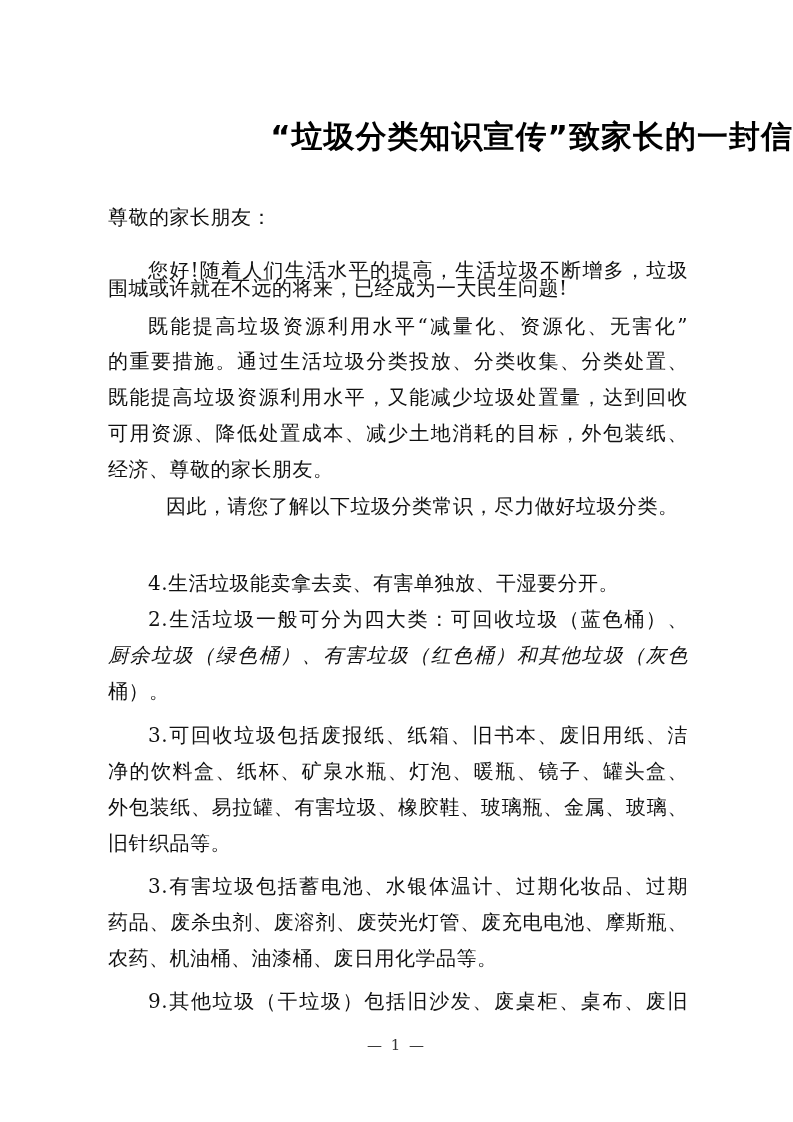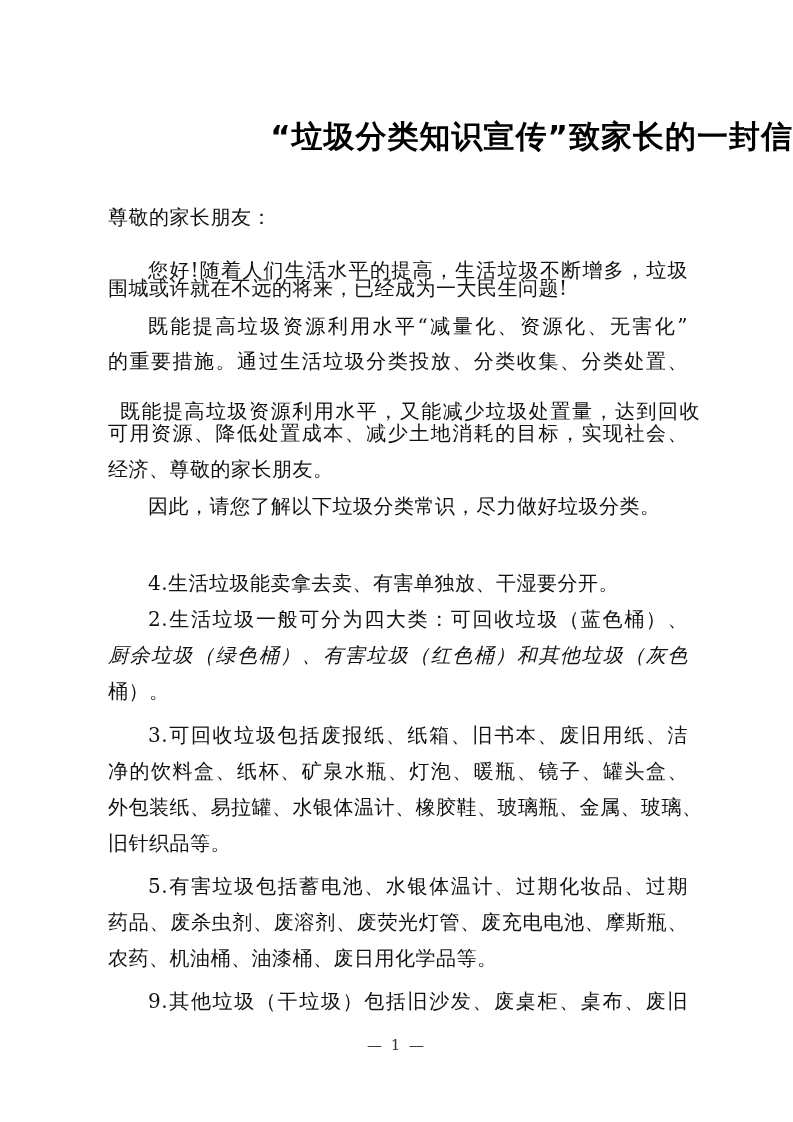--- a/index.html
+++ b/index.html
@@ -21,32 +21,32 @@
 <div>
   <div class="title">“垃圾分类知识宣传”致家长的一封信</div>
 
   <div class="line last" style="top:203px;">尊敬的家长朋友：</div>
 
   <div id="body-lines">
       <div class="line indent" style="top: 240px; margin-top: 16px;">您好!随着人们生活水平的提高，生活垃圾不断增多，垃圾</div>
       <div class="line last" style="top: 274px;">围城或许就在不远的将来，已经成为一大民生问题!</div>
       <div class="line indent" style="top: 312px;">既能提高垃圾资源利用水平“减量化、资源化、无害化”</div>
       <div class="line" style="top: 347px;">的重要措施。通过生活垃圾分类投放、分类收集、分类处置、</div>
-      <div class="line" style="top: 397px; margin-left: 12px;">既能提高垃圾资源利用水平，又能减少垃圾处置量，达到回收</div>
-      <div class="line" style="top: 419px;">可用资源、降低处置成本、减少土地消耗的目标，实现社会、</div>
+      <div class="line" style="top: 383px;">既能提高垃圾资源利用水平，又能减少垃圾处置量，达到回收</div>
+      <div class="line" style="top: 419px;">可用资源、降低处置成本、减少土地消耗的目标，外包装纸、</div>
       <div class="line last" style="top: 455px;">经济、尊敬的家长朋友。</div>
-      <div class="line indent last" style="top: 492px;">因此，请您了解以下垃圾分类常识，尽力做好垃圾分类。</div>
+      <div class="line indent last" style="top: 492px; margin-left: 18px;">因此，请您了解以下垃圾分类常识，尽力做好垃圾分类。</div>
       <div class="line indent last" style="top: 569px;">4.生活垃圾能卖拿去卖、有害单独放、干湿要分开。</div>
       <div class="line indent" style="top: 605px;">2.生活垃圾一般可分为四大类：可回收垃圾（蓝色桶）、</div>
       <div class="line" style="top: 641px; font-style: italic;">厨余垃圾（绿色桶）、有害垃圾（红色桶）和其他垃圾（灰色</div>
       <div class="line last" style="top: 677px;">桶）。</div>
       <div class="line indent" style="top: 721px;">3.可回收垃圾包括废报纸、纸箱、旧书本、废旧用纸、洁</div>
       <div class="line" style="top: 757px;">净的饮料盒、纸杯、矿泉水瓶、灯泡、暖瓶、镜子、罐头盒、</div>
-      <div class="line" style="top: 793px;">外包装纸、易拉罐、水银体温计、橡胶鞋、玻璃瓶、金属、玻璃、</div>
+      <div class="line" style="top: 793px;">外包装纸、易拉罐、有害垃圾、橡胶鞋、玻璃瓶、金属、玻璃、</div>
       <div class="line last" style="top: 829px;">旧针织品等。</div>
-      <div class="line indent" style="top: 872px;">5.有害垃圾包括蓄电池、水银体温计、过期化妆品、过期</div>
+      <div class="line indent" style="top: 872px;">3.有害垃圾包括蓄电池、水银体温计、过期化妆品、过期</div>
       <div class="line" style="top: 908px;">药品、废杀虫剂、废溶剂、废荧光灯管、废充电电池、摩斯瓶、</div>
       <div class="line last" style="top: 944px;">农药、机油桶、油漆桶、废日用化学品等。</div>
       <div class="line indent" style="top: 987px;">9.其他垃圾（干垃圾）包括旧沙发、废桌柜、桌布、废旧</div>
     </div>
 
   <div class="footer">— 1 —</div>
 </div>
 
 </body></html>

